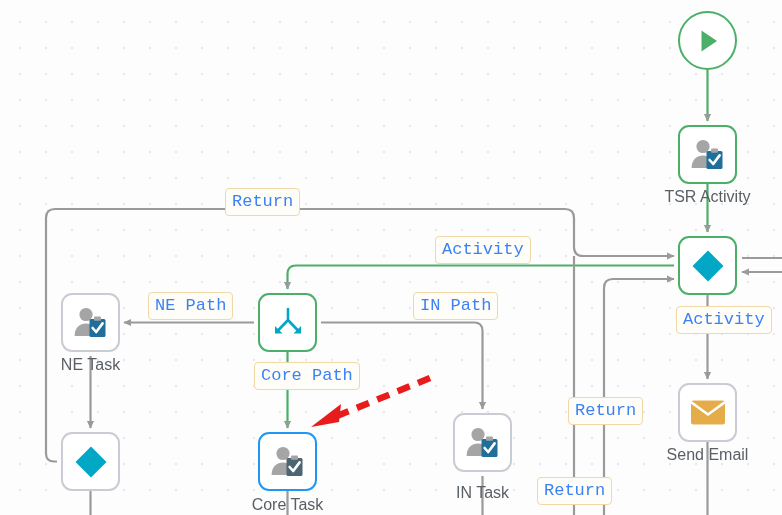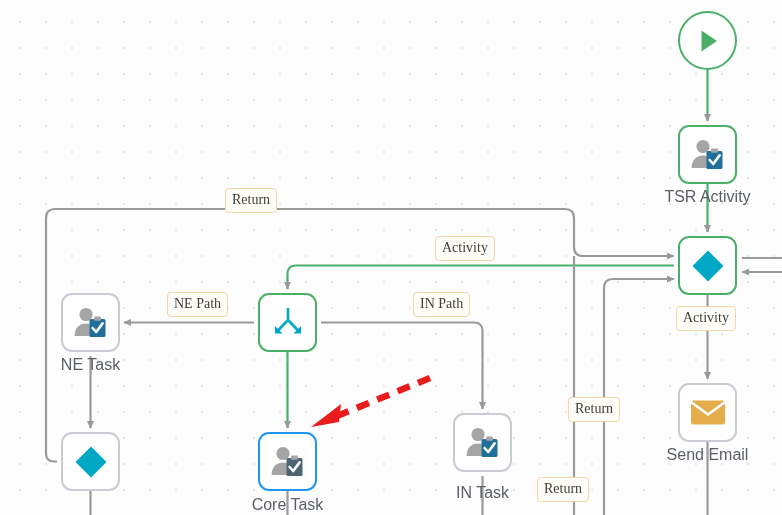--- a/index.html
+++ b/index.html
@@ -65,26 +65,26 @@
     display: flex;
     align-items: center;
     justify-content: center;
   }
   .edge-label {
     position: absolute;
     box-sizing: border-box;
     background: #fffdf7;
     border: 1px solid #f0d8a8;
     border-radius: 4px;
-    color: #404040;
-    font-size: 14px;
+    color: #3b82f6;
+    font-size: 17px;
     line-height: 1;
     padding: 4px 6px 5px 6px;
     white-space: nowrap;
-    font-family: Liberation Serif, serif;
+    font-family: Liberation Mono, monospace;
   }
   .anno-arrow {
     position: absolute;
     pointer-events: none;
   }
   svg { display: block; overflow: visible; }
 </style>
 </head>
 <body>
 
@@ -232,26 +232,27 @@
         <path d="M19.6,22 L23.2,26 L29.6,17.4" stroke="#ffffff" stroke-width="2.6" fill="none" stroke-linecap="round" stroke-linejoin="round"></path>
       </svg>
     </div>
     <div class="node-label" style="left:-40.5px; top:71px;">IN Task</div>
   </div>
 
   <div class="edge-label" style="left:225px; top:188px;">Return</div>
 
   <div class="edge-label" style="left:435px; top:236px;">Activity</div>
 
-  <div class="edge-label" style="left:167px; top:292px;">NE Path</div>
+  <div class="edge-label" style="left:148px; top:292px;">NE Path</div>
 
   <div class="edge-label" style="left:413px; top:292px;">IN Path</div>
 
   <div class="edge-label" style="left:676px; top:306px;">Activity</div>
 
+  <div class="edge-label" style="left:254px; top:362px;">Core Path</div>
 
   <div class="edge-label" style="left:568px; top:397px;">Return</div>
 
   <div class="edge-label" style="left:537px; top:477px;">Return</div>
 
   <svg class="anno-arrow" style="left:295px; top:362px;" width="150" height="80" viewBox="0 0 150 80">
     <g>
       <path d="M135,16 L42,54" stroke="#e81c1c" stroke-width="6.5" fill="none" stroke-linecap="butt" stroke-dasharray="13 9"></path>
       <path d="M16,65 L46,42 L44,60 z" fill="#e81c1c"></path>
     </g>

